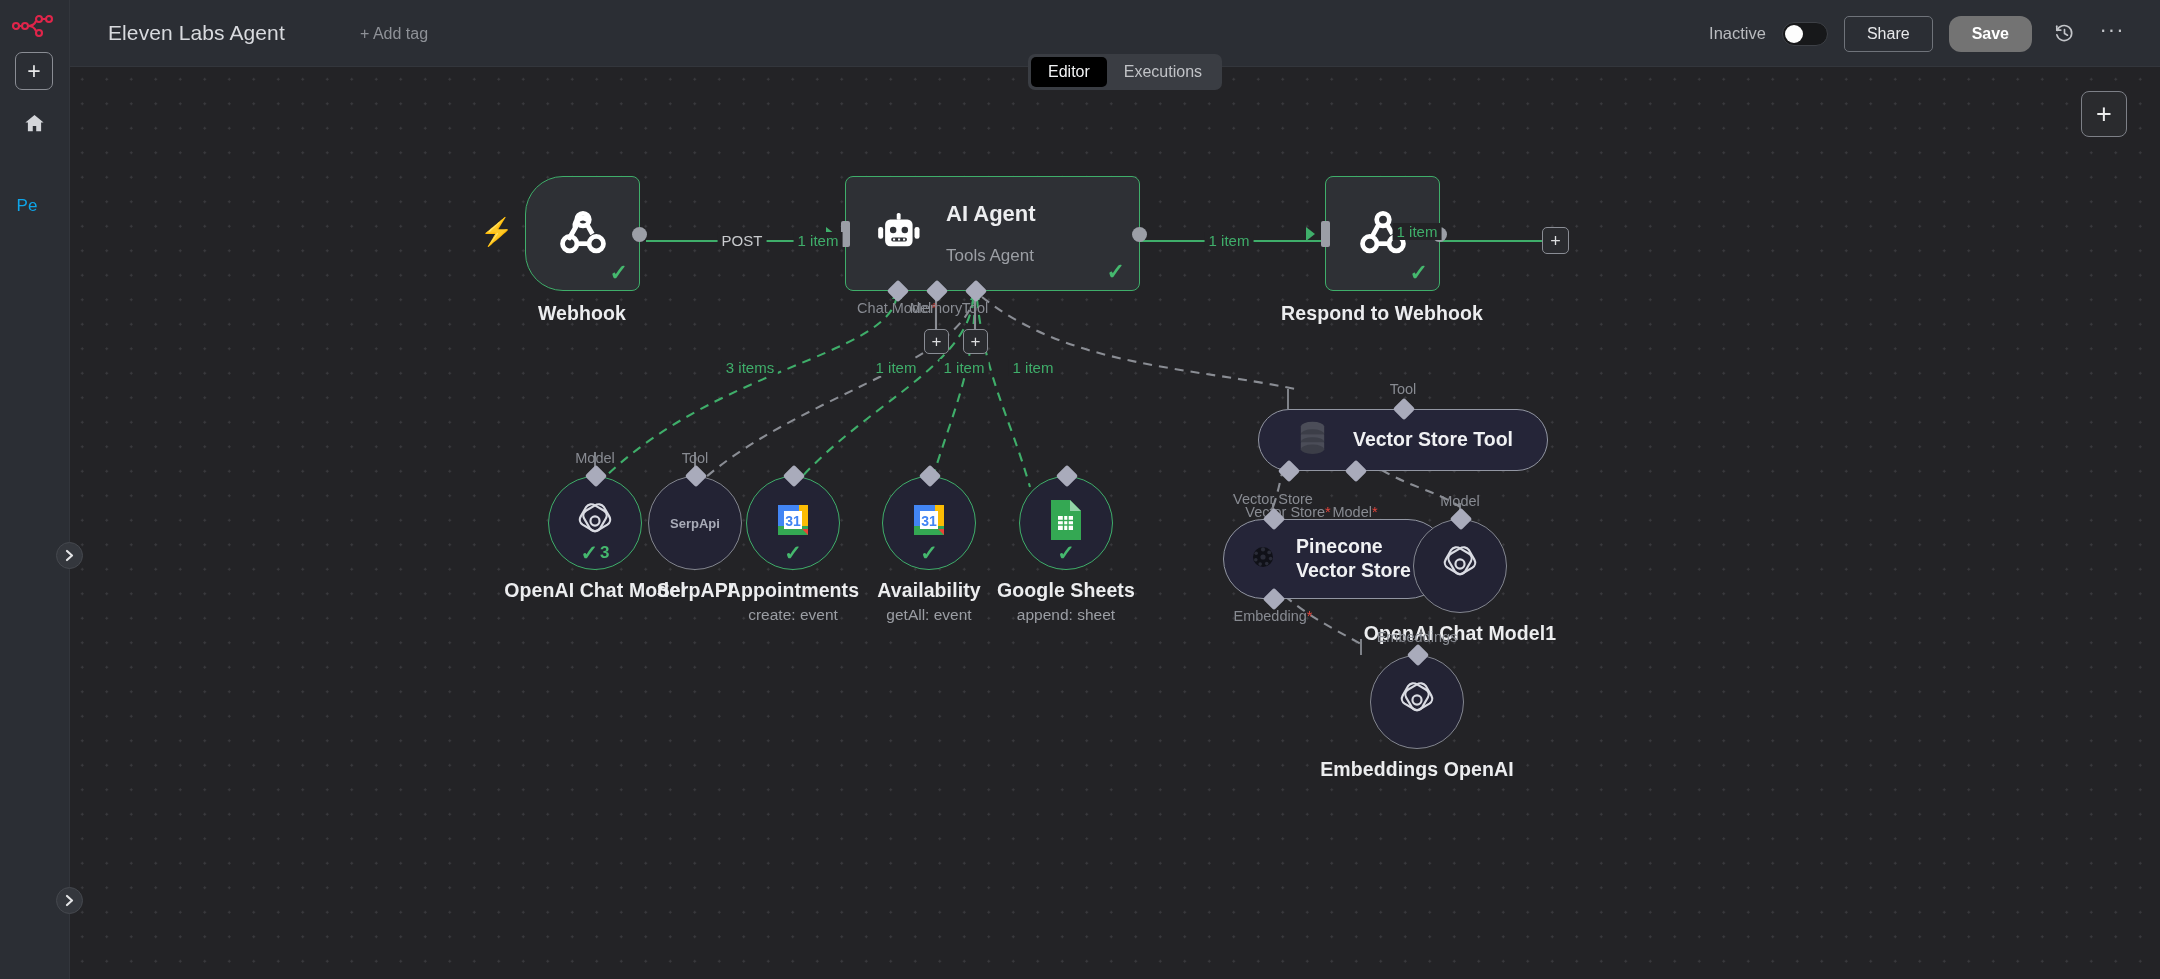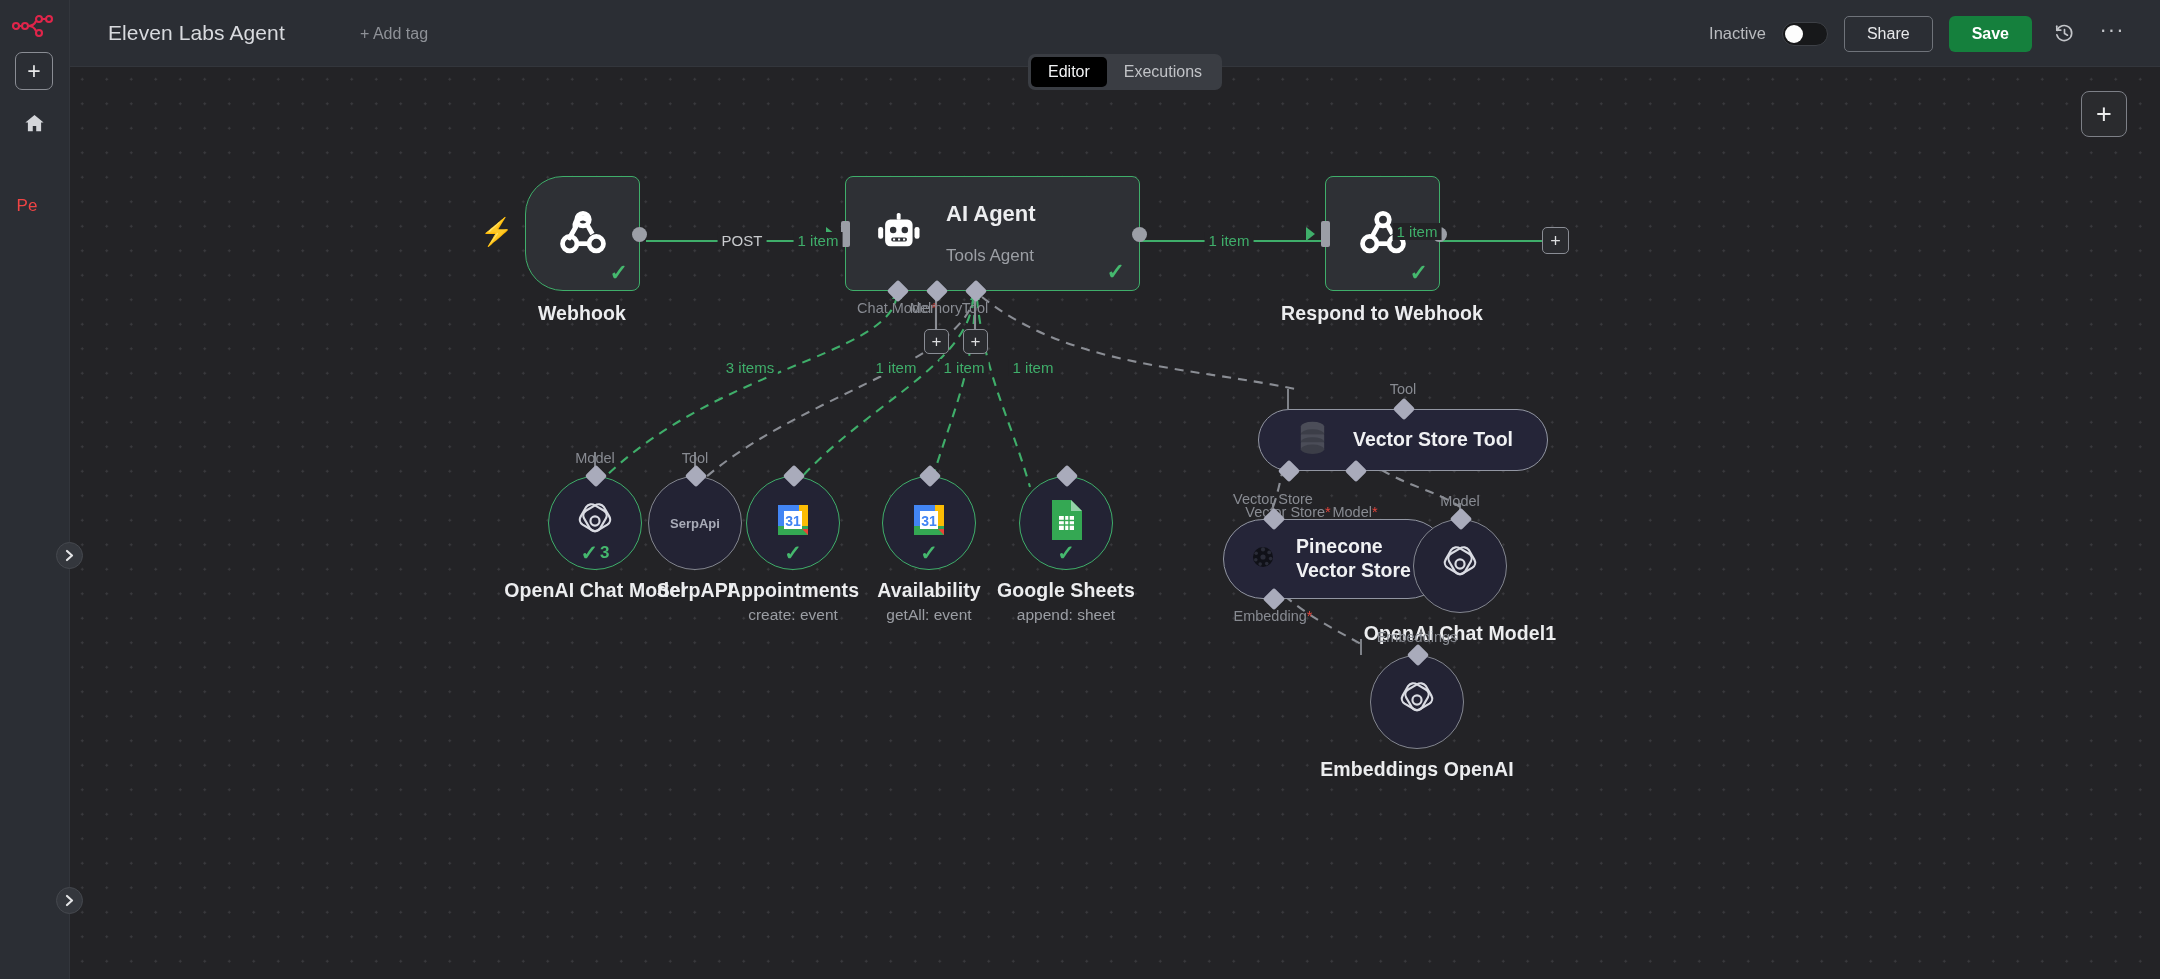--- a/index.html
+++ b/index.html
@@ -35,21 +35,21 @@
   }
   #home-btn {
     position: absolute; left: 15px; top: 106px;
     width: 38px; height: 34px;
     display: flex; align-items: center; justify-content: center;
     cursor: pointer;
   }
   #proj-label {
     position: absolute; left: 0; top: 196px;
     width: 54px; text-align: center;
-    color: #ef4444; font-size: 17px; letter-spacing: .2px;
+    color: #0ea5e9; font-size: 17px; letter-spacing: .2px;
     overflow: hidden; white-space: nowrap;
     cursor: pointer;
   }
   .side-toggle {
     position: absolute; left: 56px;
     width: 27px; height: 27px;
     border-radius: 50%;
     background: #34373d;
     border: 1px solid #45484e;
     display: flex; align-items: center; justify-content: center;
@@ -91,22 +91,22 @@
     width: 18px; height: 18px; border-radius: 50%;
     background: #fdfdfd;
   }
   #share-btn {
     padding: 8px 22px; border-radius: 5px;
     border: 1px solid #6f737a; background: transparent;
     color: #e7e8ea; font-size: 16px; font-family: inherit;
     cursor: pointer; font-weight: 500;
   }
   #save-btn {
-    padding: 9px 23px; border-radius: 6px;
-    border: none; background: #15803d;
+    padding: 9px 23px; border-radius: 12px;
+    border: none; background: #737373;
     color: #fff; font-size: 16px; font-family: inherit;
     cursor: pointer; font-weight: 600;
   }
   .hdr-icon-btn {
     width: 32px; height: 32px;
     display: flex; align-items: center; justify-content: center;
     color: #c3c5c9; cursor: pointer; background: none; border: none;
   }
   #more-btn { font-size: 22px; letter-spacing: 1px; line-height: 0; padding-bottom: 7px; }
 
@@ -188,21 +188,21 @@
 
   .bolt { position: absolute; color: #f0432c; font-size: 27px; line-height: 1; }
 
   
   .circ-node {
     border-radius: 50%;
     background: #232334;
     display: flex; align-items: center; justify-content: center;
     position: relative; cursor: pointer;
   }
-  .circ-green { border: 1.6px solid #3fae6a; text-align: center; }
+  .circ-green { border: 1.6px solid #3fae6a; }
   .circ-grey  { border: 1.6px solid #83868f; }
 
   
   .pill-node {
     border-radius: 100px;
     background: #252538;
     border: 1.6px solid #9296a2;
     display: flex; align-items: center;
     position: relative; cursor: pointer;
   }

